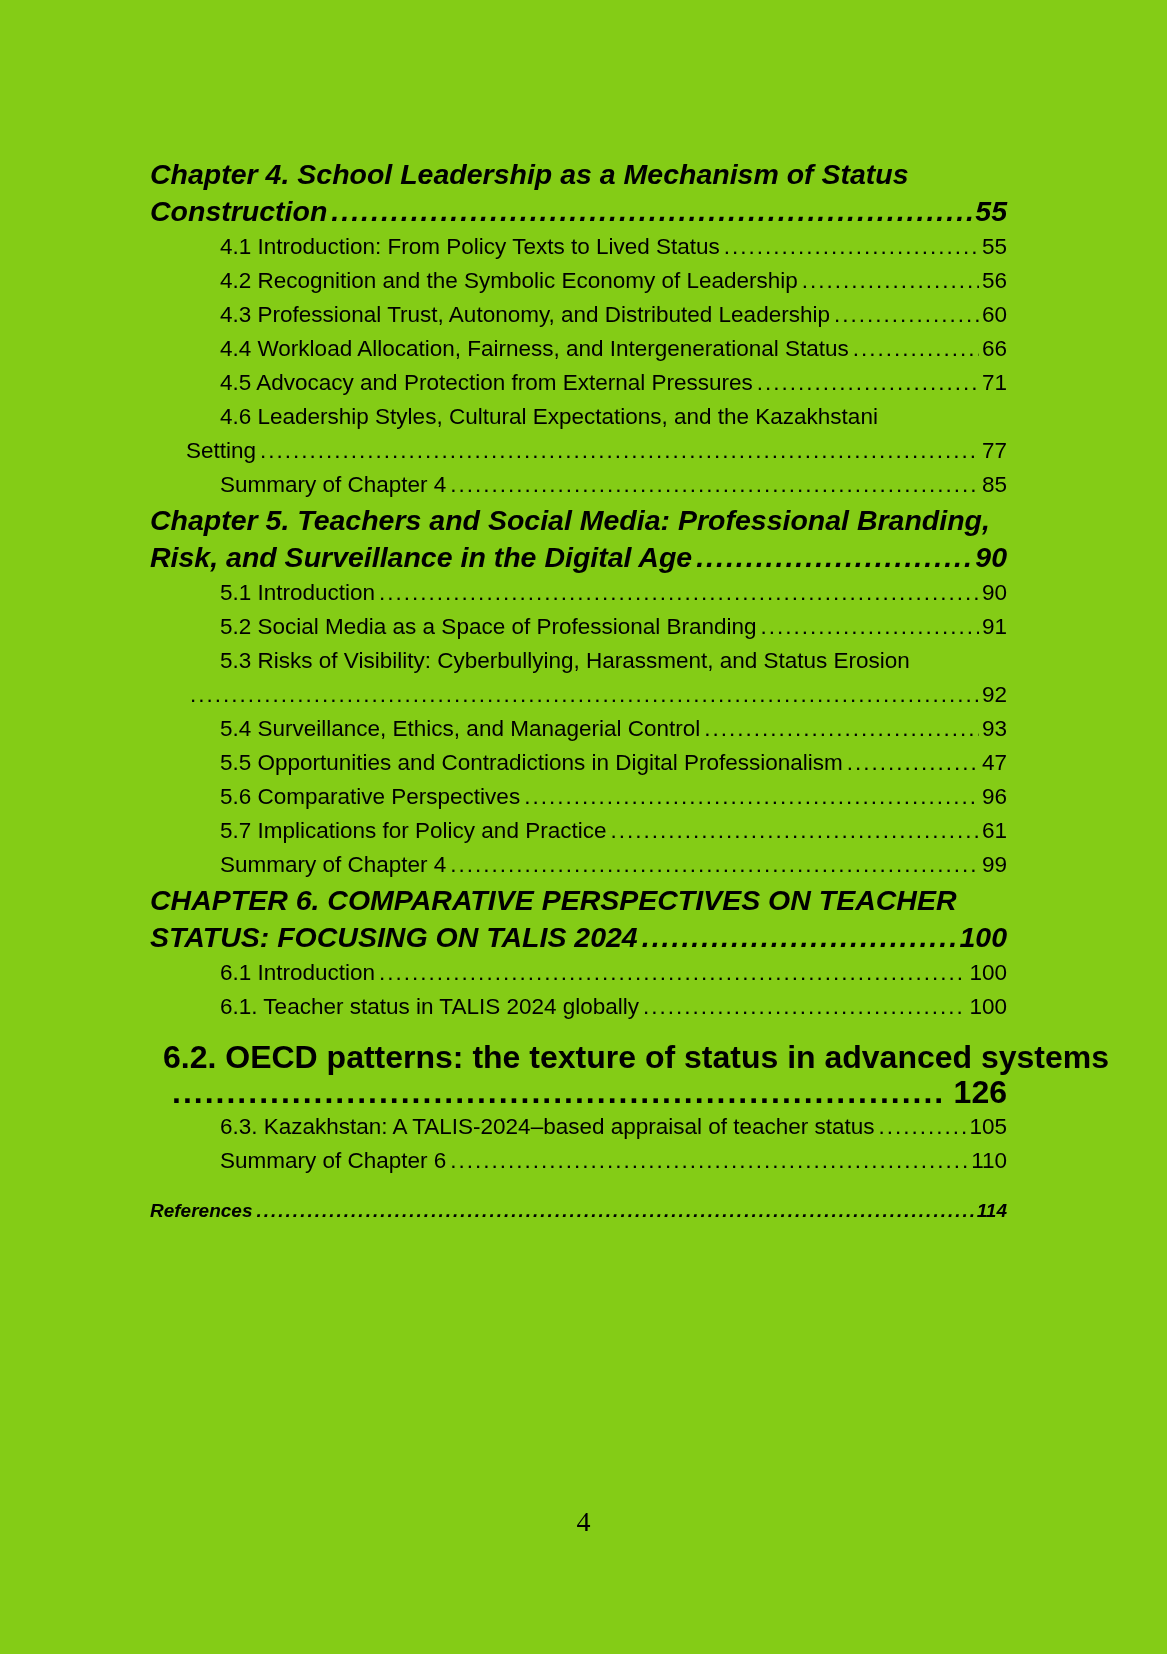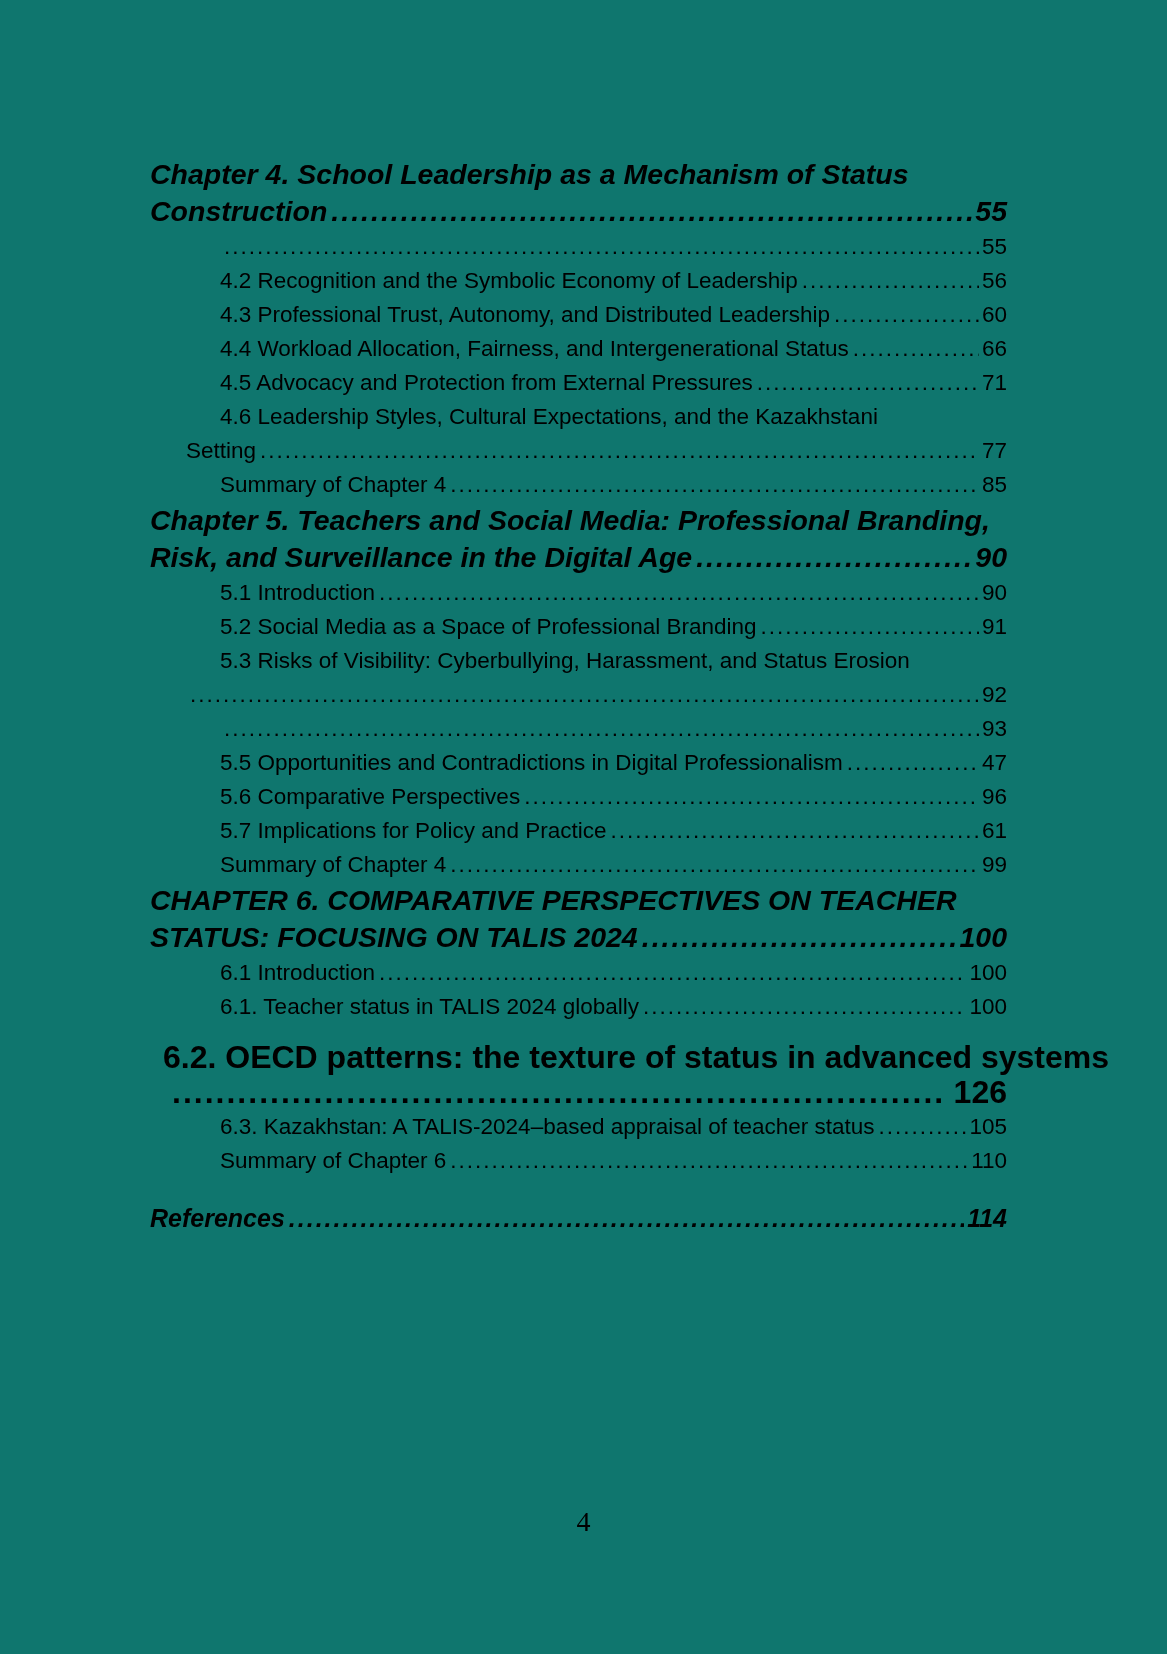--- a/index.html
+++ b/index.html
@@ -4,21 +4,21 @@
 <style>
   html, body {
     margin: 0;
     padding: 0;
     background: #ffffff;
   }
   .page {
     position: relative;
     width: 1167px;
     height: 1654px;
-    background: #0f766e;
+    background: #84cc16;
     color: #000000;
     font-family: "Liberation Sans", sans-serif;
     overflow: hidden;
   }
   .toc {
     position: absolute;
     left: 150px;
     top: 156px;
     width: 857px;
   }
@@ -66,25 +66,25 @@
     line-height: 35px;
     font-weight: bold;
     margin-top: 16px;
   }
   .entry.subbold .pre-line { padding-left: 13px; }
   .entry.subbold .leader-row { padding-left: 18px; }
   .entry.subbold .leader-row .pg { margin-left: 6px; }
 
   
   .entry.references {
-    font-size: 25px;
+    font-size: 19px;
     line-height: 37px;
     font-weight: bold;
     font-style: italic;
-    margin-top: 22px;
+    margin-top: 14px;
   }
 
   .footer {
     position: absolute;
     left: 0;
     right: 0;
     top: 1506px;
     text-align: center;
     font-family: "Liberation Serif", serif;
     font-size: 28px;
@@ -99,20 +99,21 @@
       <div class="entry chapter">
         <div class="pre-line">Chapter 4. School Leadership as a Mechanism of Status</div>
         <div class="leader-row cont">
           <span class="txt">Construction</span>
           <span class="dots"></span>
           <span class="pg">55</span>
         </div>
       </div>
       <div class="entry sub">
         <div class="leader-row">
+          <span class="txt">4.1 Introduction: From Policy Texts to Lived Status</span>
           <span class="dots"></span>
           <span class="pg">55</span>
         </div>
       </div>
       <div class="entry sub">
         <div class="leader-row">
           <span class="txt">4.2 Recognition and the Symbolic Economy of Leadership</span>
           <span class="dots"></span>
           <span class="pg">56</span>
         </div>
@@ -178,20 +179,21 @@
       <div class="entry sub">
         <div class="pre-line">5.3 Risks of Visibility: Cyberbullying, Harassment, and Status Erosion</div>
         <div class="leader-row cont">
           <span class="txt"></span>
           <span class="dots"></span>
           <span class="pg">92</span>
         </div>
       </div>
       <div class="entry sub">
         <div class="leader-row">
+          <span class="txt">5.4 Surveillance, Ethics, and Managerial Control</span>
           <span class="dots"></span>
           <span class="pg">93</span>
         </div>
       </div>
       <div class="entry sub">
         <div class="leader-row">
           <span class="txt">5.5 Opportunities and Contradictions in Digital Professionalism</span>
           <span class="dots"></span>
           <span class="pg">47</span>
         </div>

